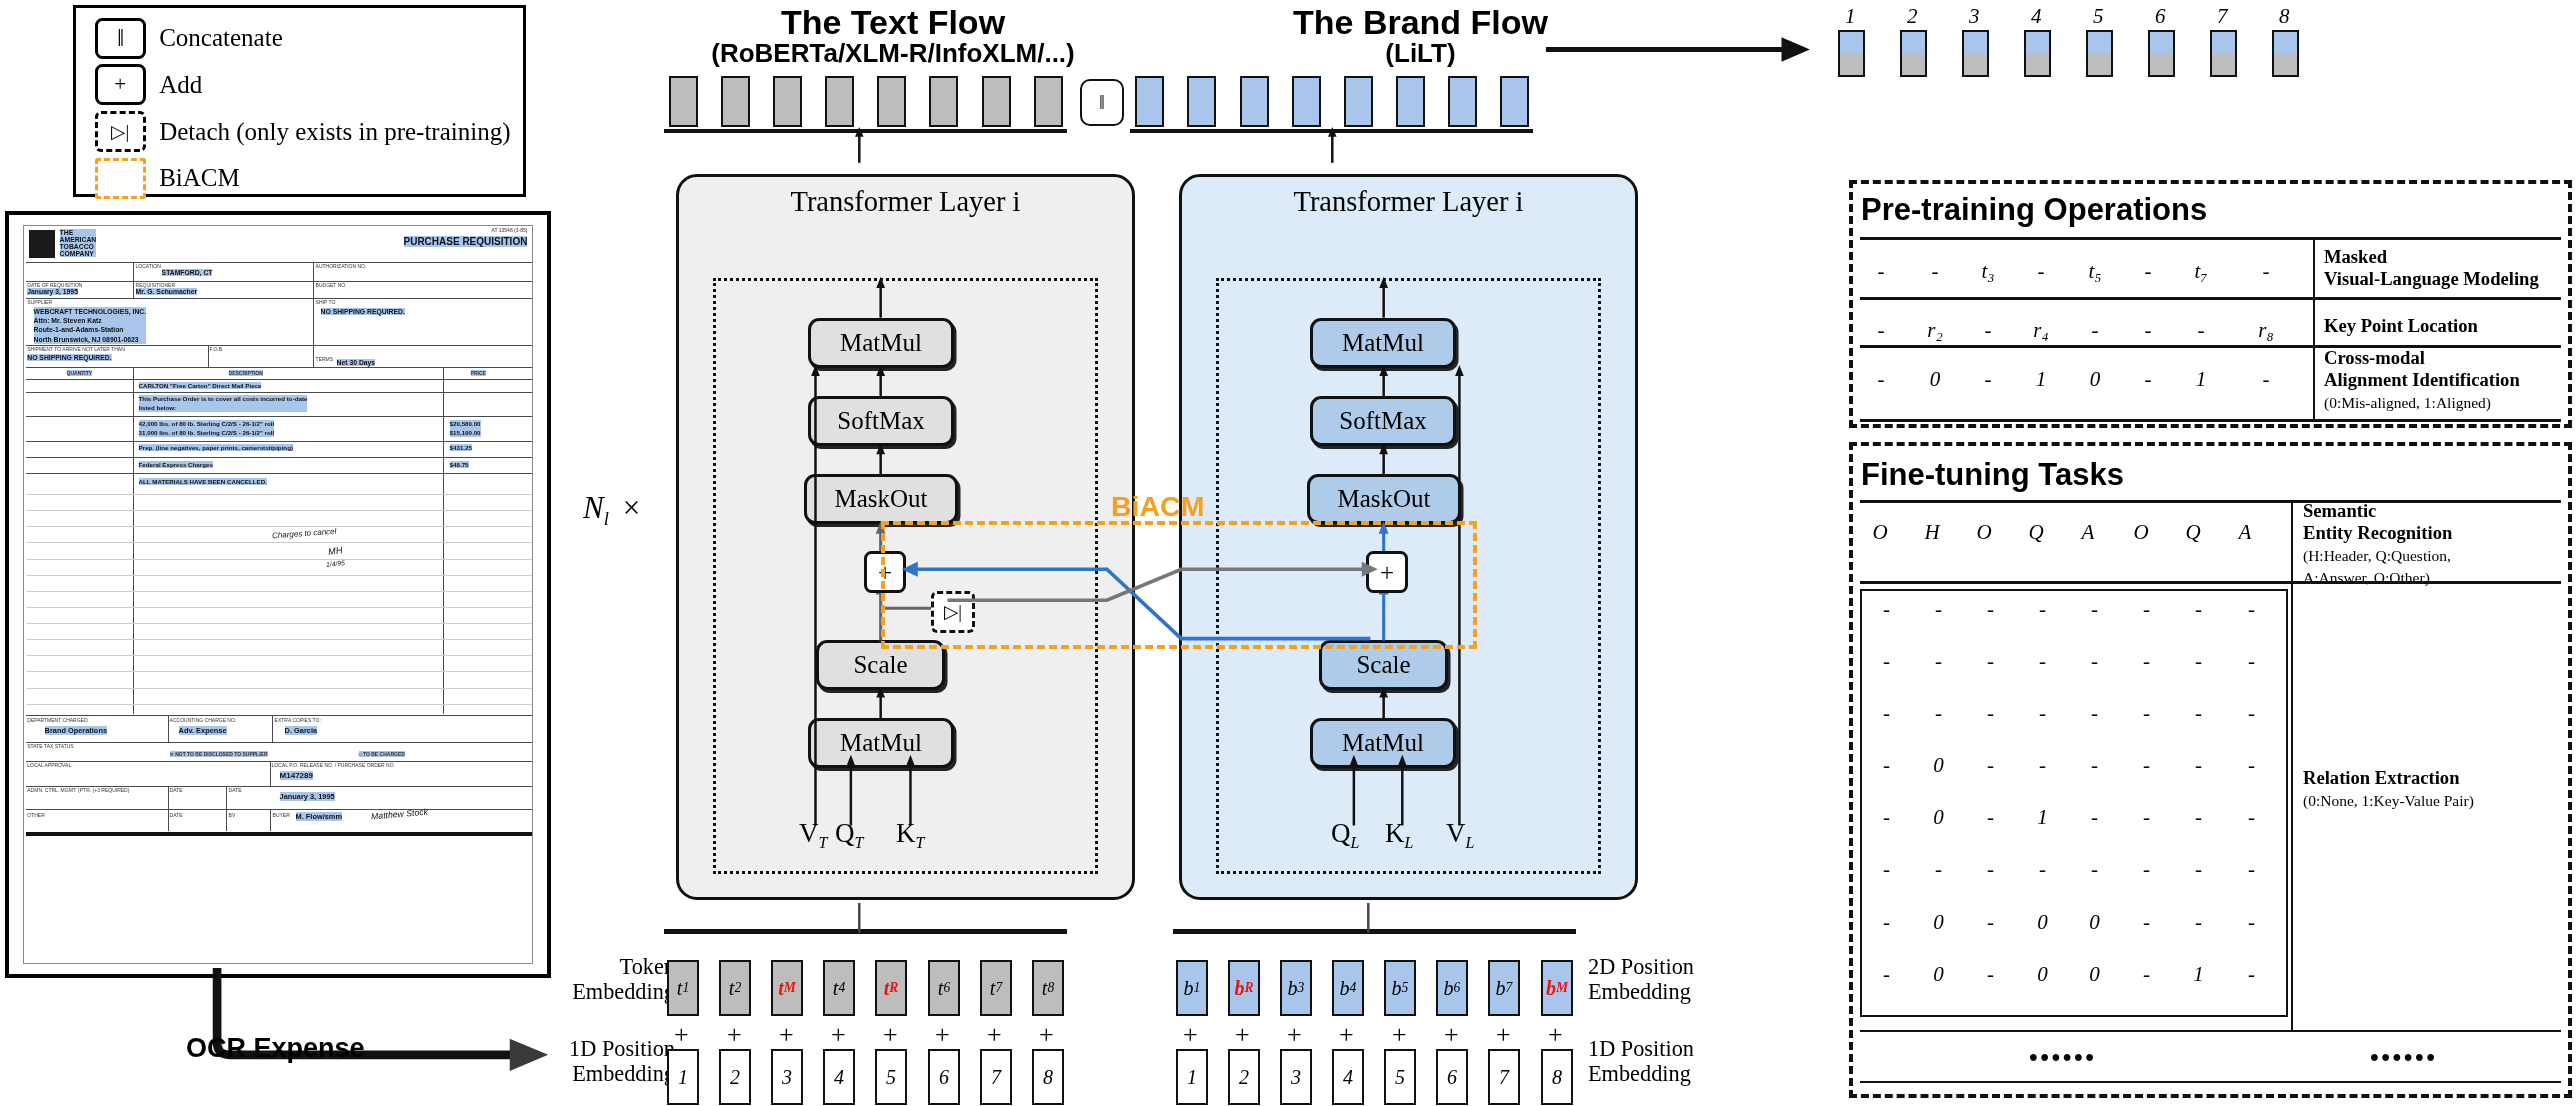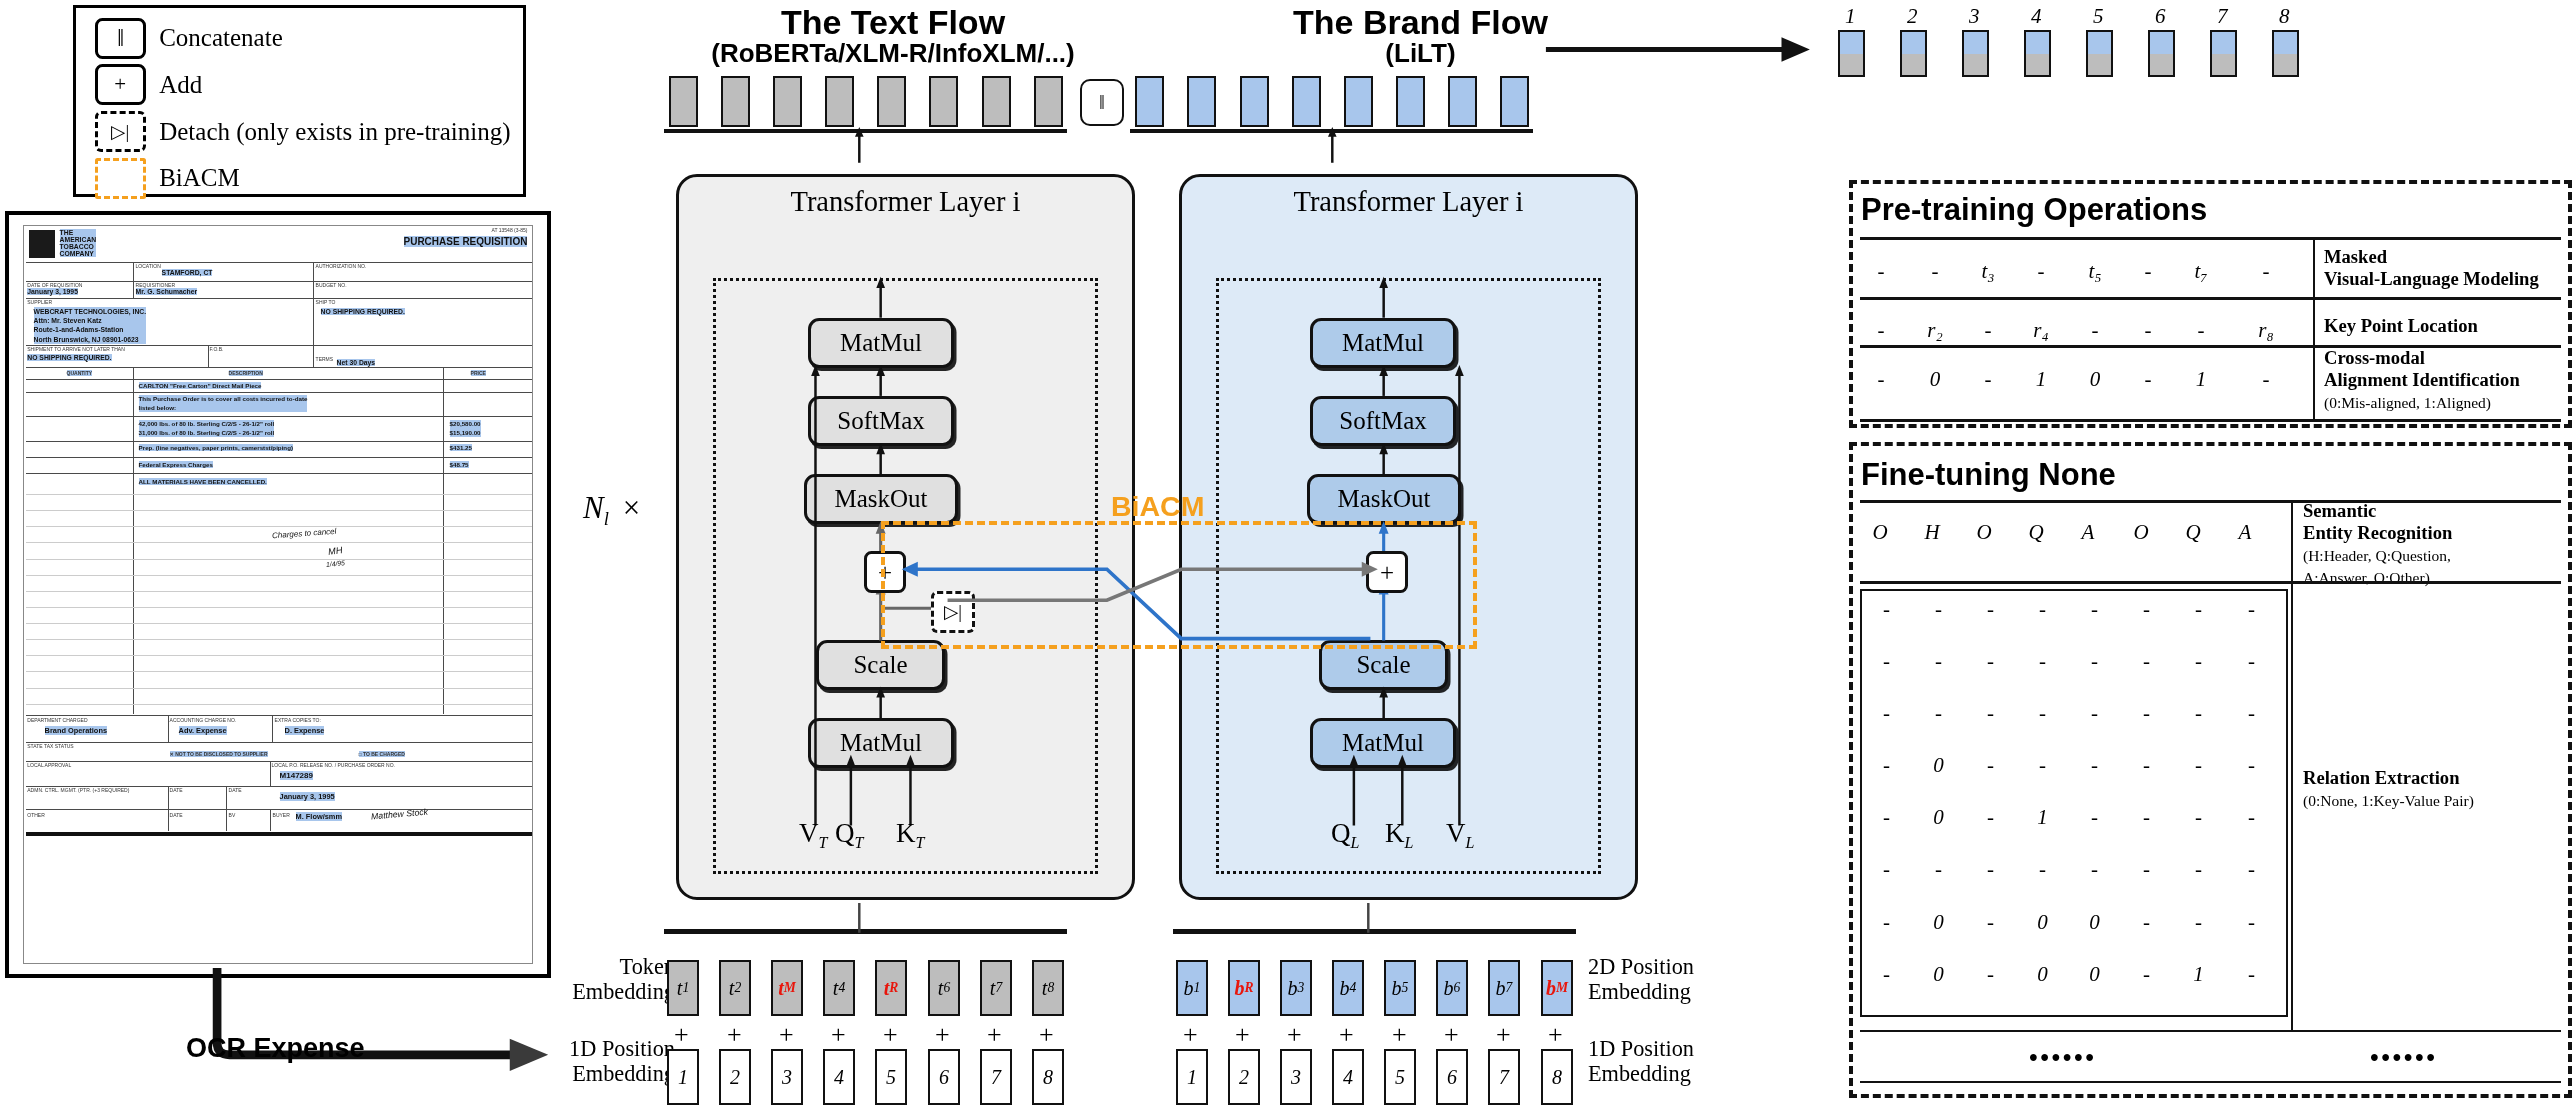--- a/index.html
+++ b/index.html
@@ -207,21 +207,21 @@
     <div class="dl" style="left:2.5px;top:445px;width:506px;height:0.6px;background:#ccc"></div>
     <div class="dl" style="left:2.5px;top:462px;width:506px;height:0.6px;background:#ccc"></div>
     <div class="dl" style="left:2.5px;top:478px;width:506px;height:0.6px;background:#ccc"></div>
 
     <div class="dl" style="left:2.5px;top:489px;width:506px;height:1.2px"></div>
     <div class="dtxt dtiny" style="left:3.7px;top:491px">DEPARTMENT CHARGED</div>
     <div class="dtxt b" style="left:21px;top:500px;font-size:7.4px">Brand Operations</div>
     <div class="dtxt dtiny" style="left:146px;top:491px">ACCOUNTING CHARGE NO.</div>
     <div class="dtxt b" style="left:155px;top:500px;font-size:7.4px">Adv. Expense</div>
     <div class="dtxt dtiny" style="left:251px;top:491px">EXTRA COPIES TO:</div>
-    <div class="dtxt b" style="left:261px;top:500px;font-size:7.4px">D. Expense</div>
+    <div class="dtxt b" style="left:261px;top:500px;font-size:7.4px">D. Garcia</div>
     <div class="dl" style="left:144px;top:489px;width:0.6px;height:27px"></div>
     <div class="dl" style="left:248px;top:489px;width:0.6px;height:27px"></div>
 
     <div class="dl" style="left:2.5px;top:516px;width:506px;height:0.6px"></div>
     <div class="dtxt dtiny" style="left:3.7px;top:517px">STATE TAX STATUS</div>
     <div class="dtxt dtiny b" style="left:146px;top:525px">✕ NOT TO BE DISCLOSED TO SUPPLIER</div>
     <div class="dtxt dtiny b" style="left:335px;top:525px">□ TO BE CHARGED</div>
     <div class="dl" style="left:2.5px;top:535px;width:506px;height:0.6px"></div>
     <div class="dtxt dtiny" style="left:3.7px;top:536px">LOCAL APPROVAL</div>
     <div class="dtxt dtiny" style="left:248px;top:536px">LOCAL P.O. RELEASE NO. / PURCHASE ORDER NO.</div>
@@ -591,21 +591,21 @@
 <div class="rcell" style="left:1968px;top:367px;width:40px">-</div>
 <div class="rcell" style="left:2021px;top:367px;width:40px">1</div>
 <div class="rcell" style="left:2075px;top:367px;width:40px">0</div>
 <div class="rcell" style="left:2128px;top:367px;width:40px">-</div>
 <div class="rcell" style="left:2181px;top:367px;width:40px">1</div>
 <div class="rcell" style="left:2246px;top:367px;width:40px">-</div>
 <div class="rlab" style="left:2324px;top:347px">Cross-modal<br>Alignment Identification<br><span class="sm">(0:Mis-aligned, 1:Aligned)</span></div>
 <div class="hr" style="left:1860px;top:419px;width:701px"></div>
 
 <div class="rpanel" style="left:1849px;top:442px;width:723px;height:656px"></div>
-<div class="rtitle" style="left:1861px;top:457px">Fine-tuning None</div>
+<div class="rtitle" style="left:1861px;top:457px">Fine-tuning Tasks</div>
 <div class="hr" style="left:1860px;top:500px;width:701px"></div>
 <div class="vr" style="left:2291px;top:500px;height:531px"></div>
 
 <div class="rcell" style="left:1860px;top:520px;width:40px">O</div>
 <div class="rcell" style="left:1912px;top:520px;width:40px">H</div>
 <div class="rcell" style="left:1964px;top:520px;width:40px">O</div>
 <div class="rcell" style="left:2016px;top:520px;width:40px">Q</div>
 <div class="rcell" style="left:2068px;top:520px;width:40px">A</div>
 <div class="rcell" style="left:2121px;top:520px;width:40px">O</div>
 <div class="rcell" style="left:2173px;top:520px;width:40px">Q</div>

